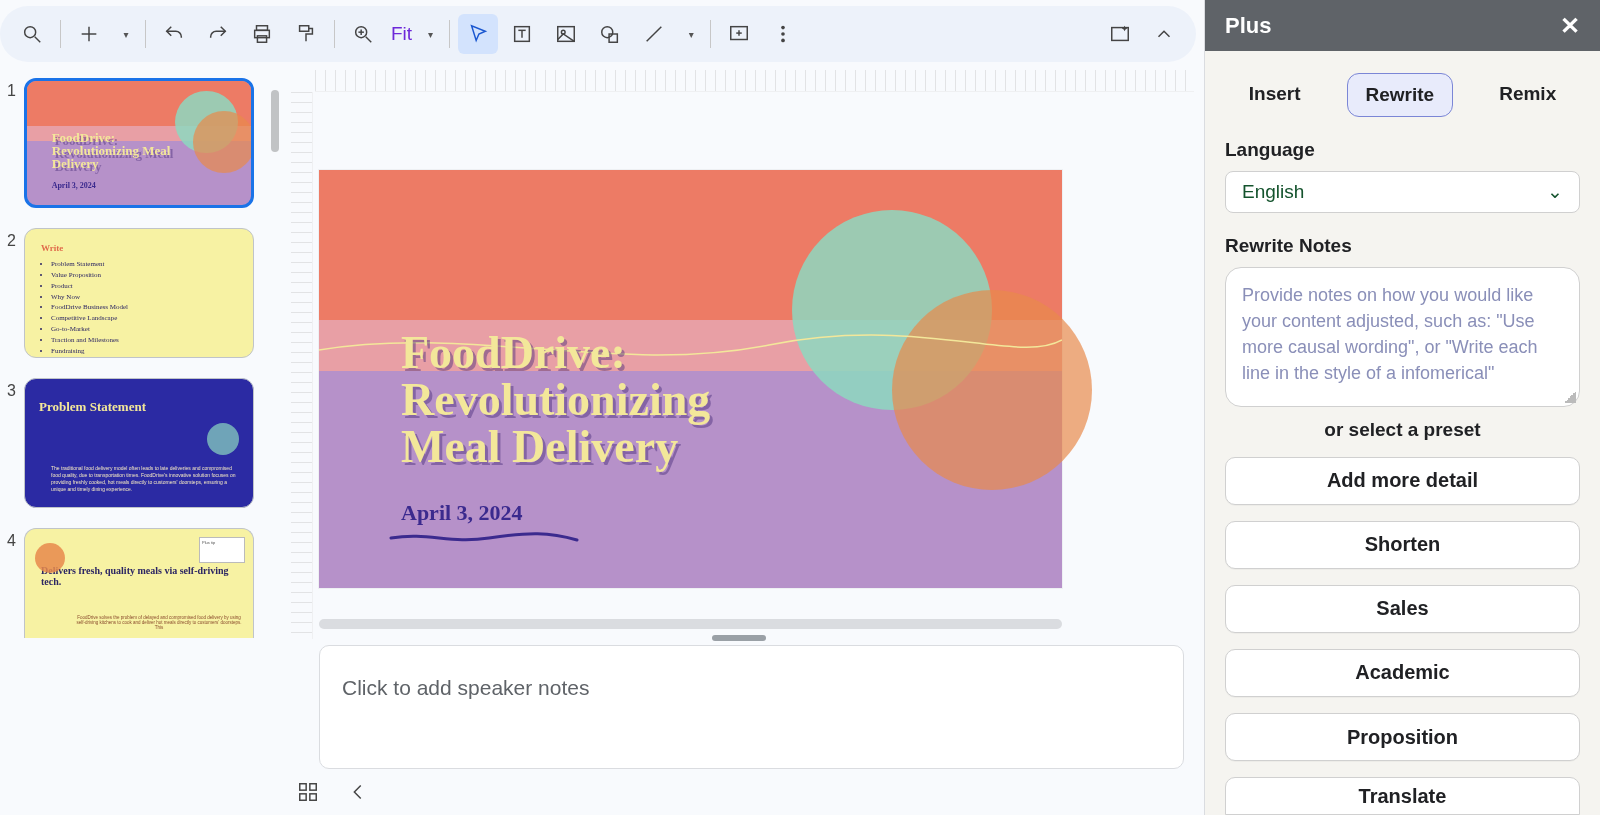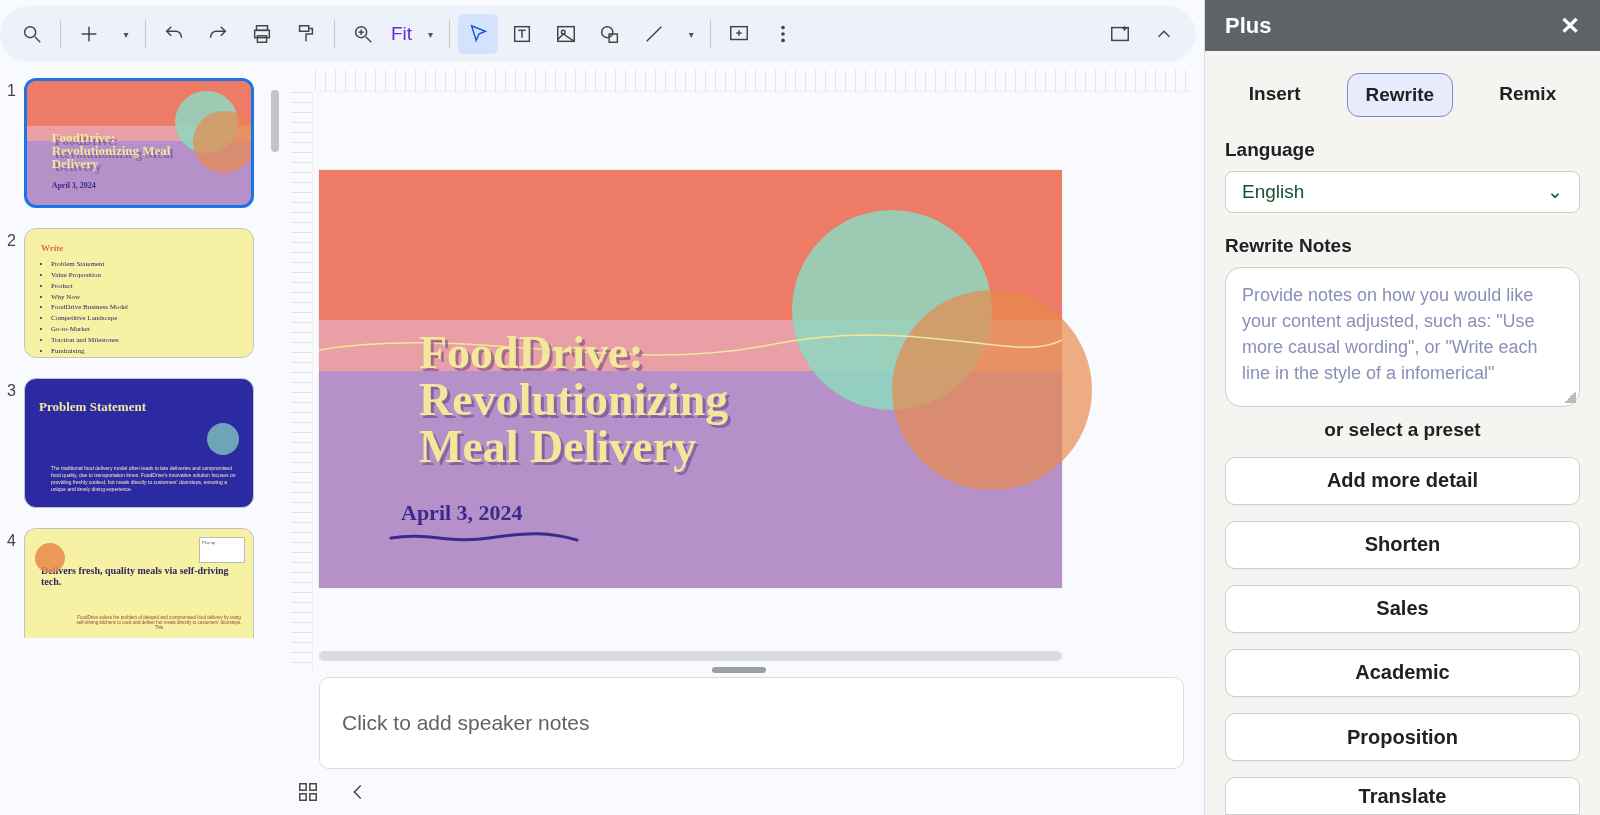--- a/index.html
+++ b/index.html
@@ -41,22 +41,22 @@
   .ruler-h { position:absolute; left:32px; right:0; top:0; height:22px; background:repeating-linear-gradient(to right, #bbb 0, #bbb 1px, transparent 1px, transparent 10px); border-bottom:1px solid #e0e0e0; opacity:.35;}
   .ruler-v { position:absolute; left:8px; top:22px; bottom:0; width:22px; background:repeating-linear-gradient(to bottom, #bbb 0, #bbb 1px, transparent 1px, transparent 10px); border-right:1px solid #e0e0e0; opacity:.35;}
   .slide-big {
     position:absolute; left:36px; top:100px; width:743px; height:418px; background:#fff;
     box-shadow:0 0 0 1px rgba(0,0,0,.04);
   }
   .stage-scroll { position:absolute; left:36px; width:743px; bottom:10px; height:10px; background:#dadce0; border-radius:5px;}
   .drag-handle { position:absolute; left:50%; transform:translateX(-50%); bottom:-26px; width:54px; height:6px; background:#9aa0a6; border-radius:3px;}
 
   .notes-area {
-    margin:6px 10px 0 36px; height:92px; background:#fff; border:1px solid #dadce0; border-radius:10px;
-    display:flex; align-items:center; padding:30px 22px; color:#5f6368; font-size:21px;
+    margin:6px 10px 0 36px; height:124px; background:#fff; border:1px solid #dadce0; border-radius:10px;
+    display:flex; align-items:flex-start; padding:30px 22px; color:#5f6368; font-size:21px;
   }
 
   .bottom-bar { height:46px; display:flex; align-items:center; gap:20px; padding:0 10px; }
 
   
   .s1 { background:#b691c9; position:relative; }
   .s1 .top { position:absolute; left:0; right:0; top:0; height:36%; background:#ed7b65; }
   .s1 .mid { position:absolute; left:0; right:0; top:36%; height:12%; background:#e89fa5; }
   .s1 .c1 { position:absolute; width:28%; height:50%; border-radius:50%; background:#8dd8c0; top:8%; right:6%; opacity:.85;}
   .s1 .c2 { position:absolute; width:28%; height:50%; border-radius:50%; background:#e88a4c; top:24%; right:-2%; opacity:.7;}
@@ -287,21 +287,21 @@
         <div class="ruler-v"></div>
 
         <div class="slide-big s1">
           <div class="top"></div>
             <div class="mid"></div>
           <div class="c1" style="width:200px;height:200px;top:40px;right:70px;"></div>
           <div class="c2" style="width:200px;height:200px;top:120px;right:-30px;"></div>
           <svg style="position:absolute;left:0;top:150px;width:100%;height:60px;" viewBox="0 0 743 60" preserveAspectRatio="none">
             <path d="M0 30 C150 5, 300 55, 450 25 S 700 45, 743 20" stroke="#f3e79a" stroke-width="1.5" fill="none"></path>
           </svg>
-          <div class="t1" style="font-size:46px; top:160px; left:82px; right:190px; line-height:1.02;margin-left:18px;">
+          <div class="t1" style="font-size:46px; top:160px; left:82px; right:190px; line-height:1.02;">
             <span>FoodDrive:</span><br>
             <span>Revolutionizing</span><br>
             <span>Meal Delivery</span>
           </div>
           <div class="date" style="font-size:22px; left:82px; bottom:62px;">April 3, 2024</div>
           <svg style="position:absolute; left:70px; bottom:42px; width:190px; height:16px;" viewBox="0 0 190 16">
             <path d="M2 8 C 40 2, 60 14, 100 8 S 160 2, 188 10" stroke="#3b2a8e" stroke-width="3" fill="none" stroke-linecap="round"></path>
           </svg>
         </div>
 

